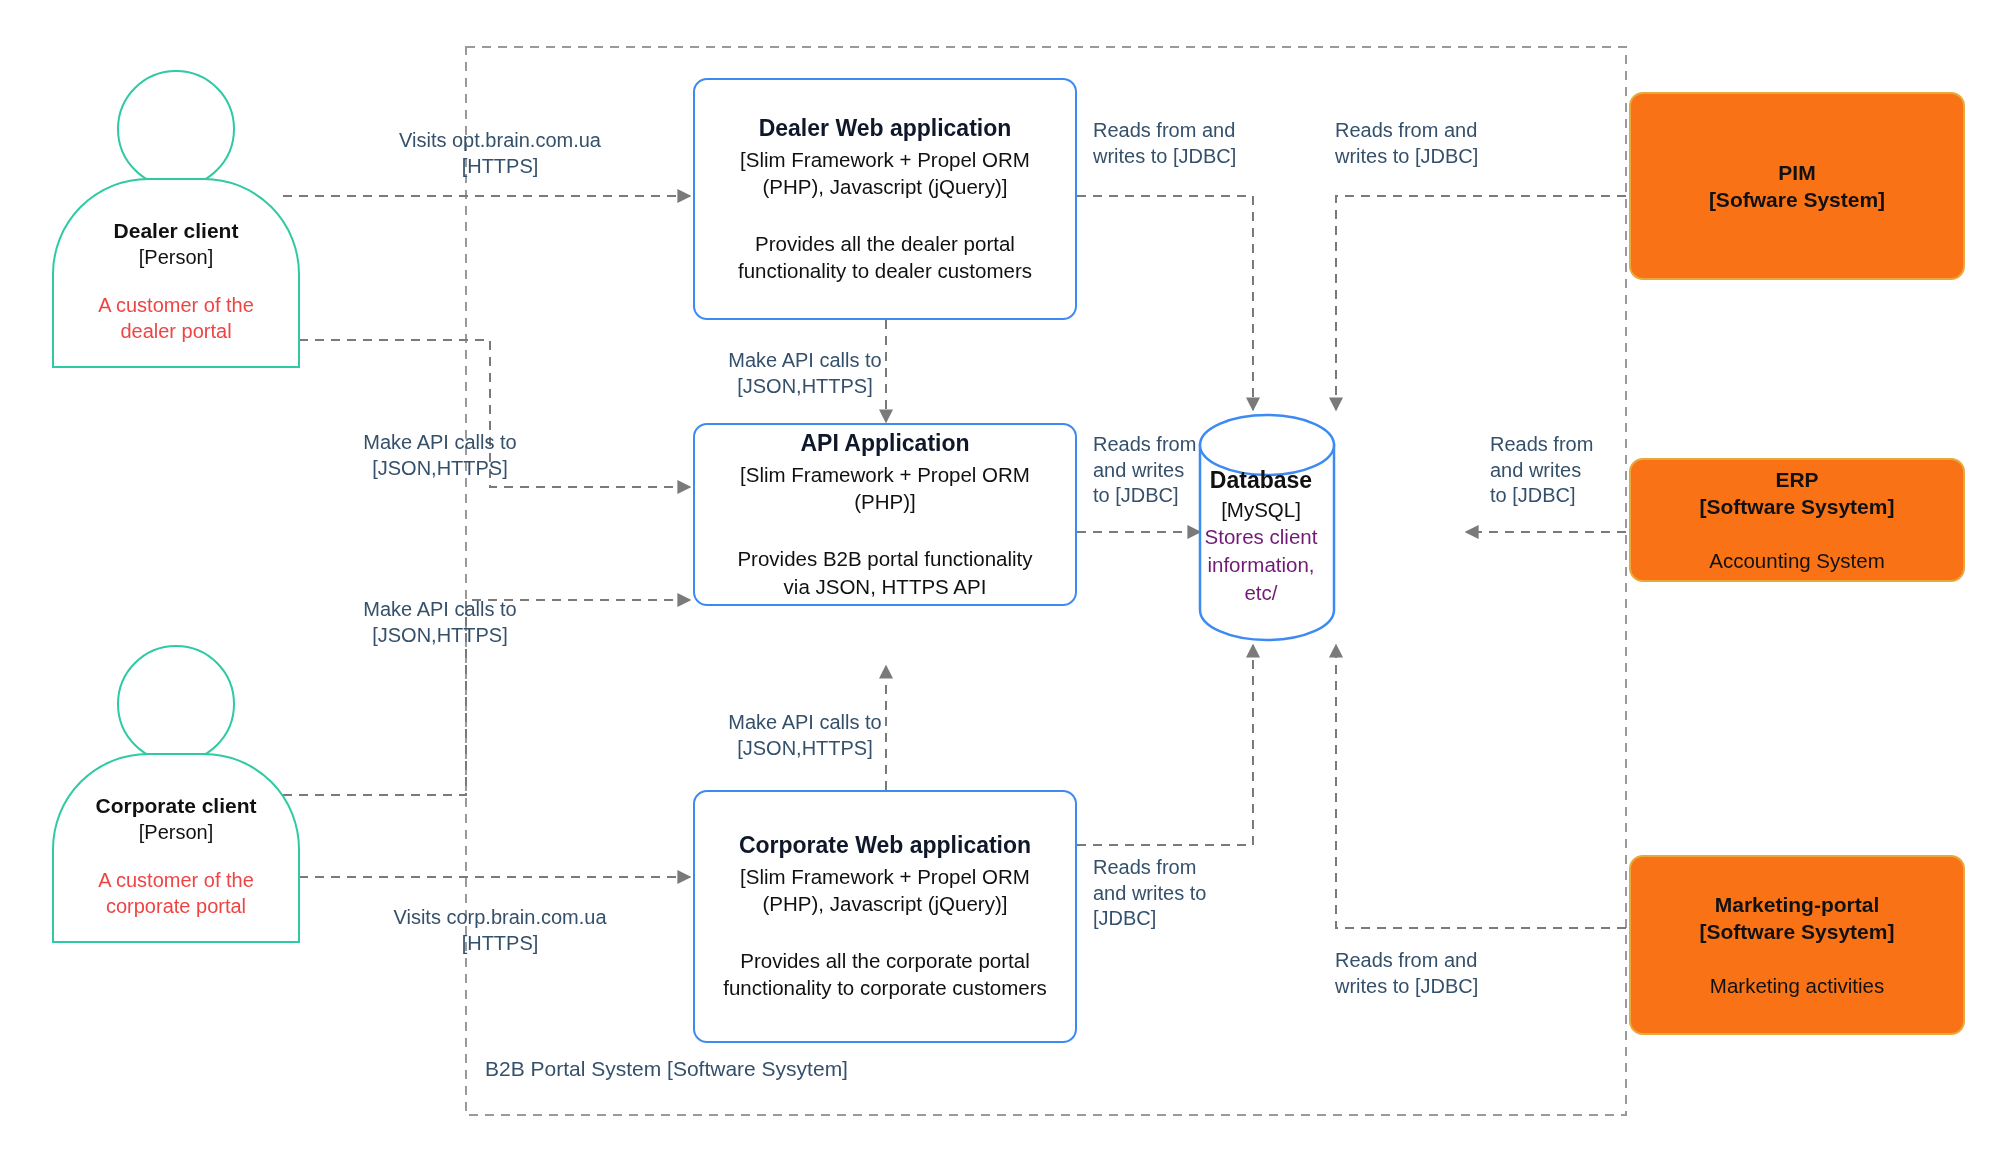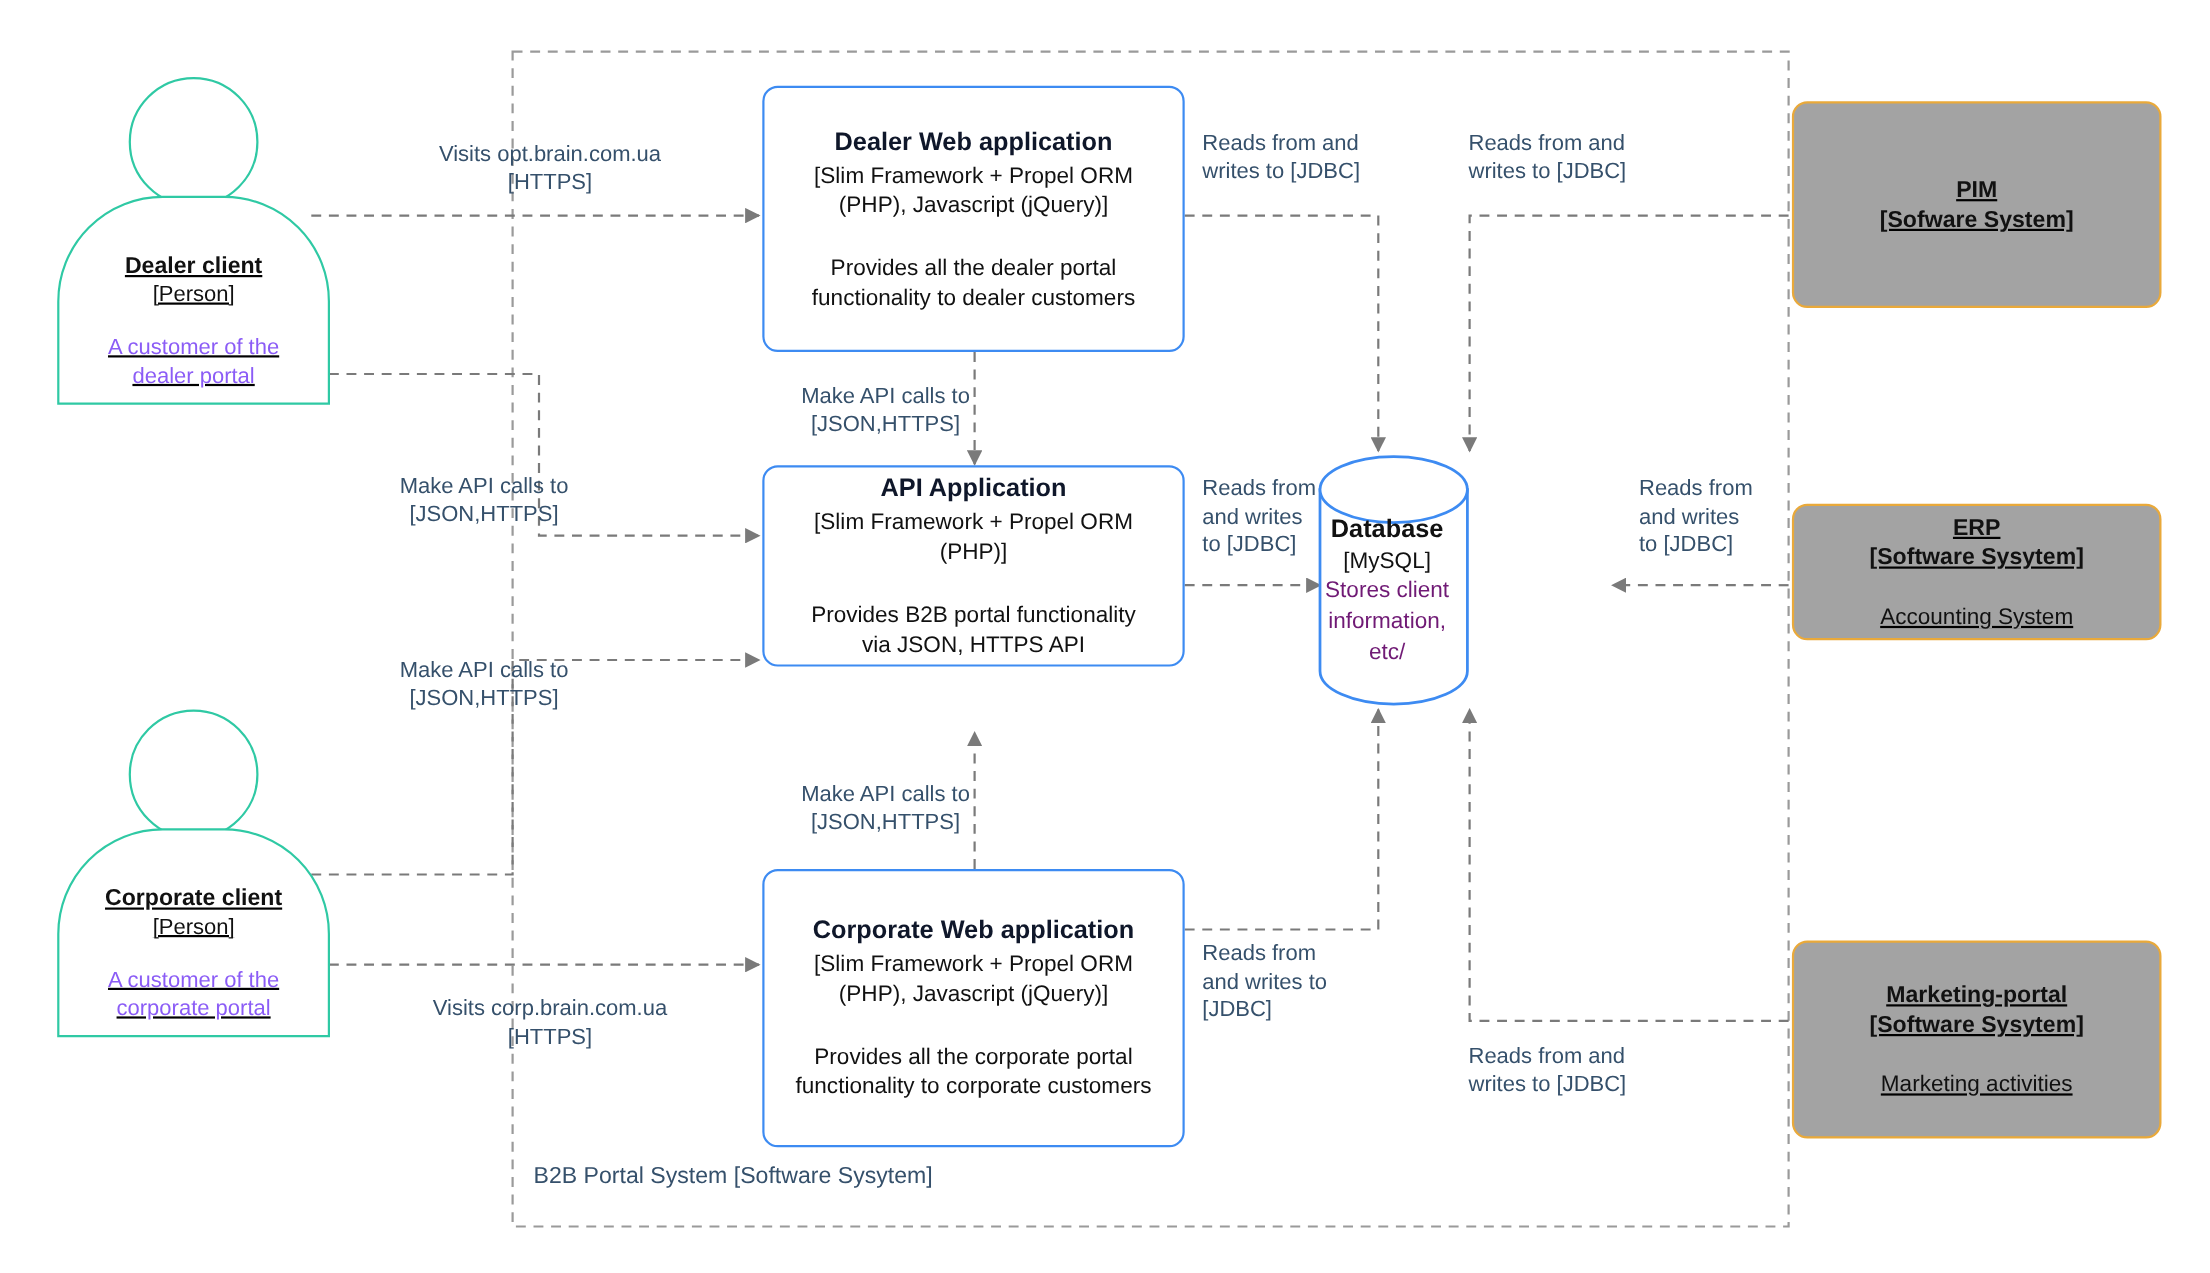--- a/index.html
+++ b/index.html
@@ -52,41 +52,40 @@
     width: 100%;
     height: 190px;
     border: 2.5px solid #2FC9A4;
     border-top: 2.5px solid #2FC9A4;
     border-radius: 96px 96px 0 0;
     background: #ffffff;
     box-sizing: border-box;
     display: flex;
     flex-direction: column;
     align-items: center;
-    justify-content: center;
+    justify-content: flex-start;
     padding-top: 38px;
-    text-decoration: underline;
   }
   .person .p-title {
     font-size: 21px;
     font-weight: bold;
     color: #111111;
     line-height: 1.24;
     text-align: center;
   }
   .person .p-tech {
     font-size: 20px;
     color: #111111;
     line-height: 1.3;
     text-align: center;
   }
   .person .p-desc {
     margin-top: 22px;
     font-size: 20px;
-    color: #8b5cf6;
+    color: #ef4444;
     line-height: 1.32;
     text-align: center;
     max-width: 210px;
   }
 
   
   .container-box {
     position: absolute;
     border: 2.5px solid #3D8BF2;
     border-radius: 14px;
@@ -116,29 +115,28 @@
     color: #111111;
     line-height: 1.32;
     margin-top: 30px;
   }
 
   
   .ext-box {
     position: absolute;
     border: 2.5px solid #E9A93A;
     border-radius: 14px;
-    background: #a3a3a3;
+    background: #f97316;
     box-sizing: border-box;
     display: flex;
     flex-direction: column;
     align-items: center;
     justify-content: center;
     text-align: center;
     padding: 10px 32px;
-    text-decoration: underline;
   }
   .ext-box .e-title {
     font-size: 21px;
     font-weight: bold;
     color: #111111;
     line-height: 1.3;
   }
   .ext-box .e-desc {
     font-size: 20.5px;
     color: #111111;

